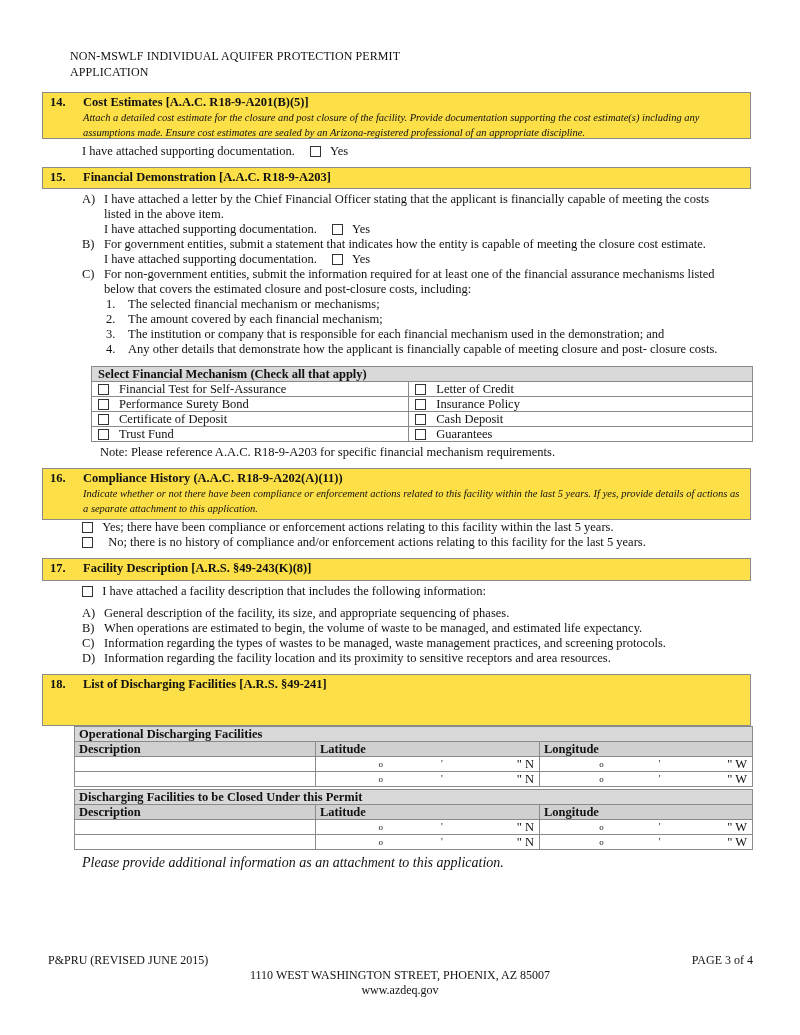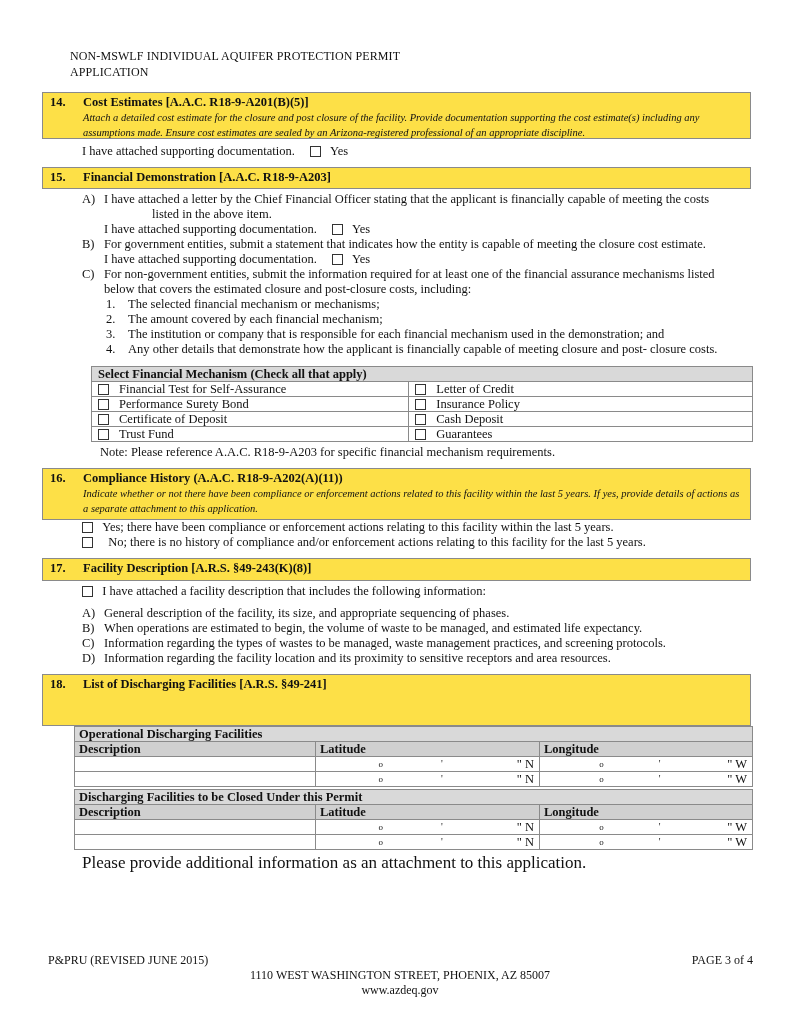--- a/index.html
+++ b/index.html
@@ -69,21 +69,21 @@
   <span class="cb" style="margin-left:12px;"></span>
   <span style="margin-left:6px;">Yes</span>
 </div>
 
 <div class="sec-box" style="top:167px;height:22px;">
   <span class="sec-num">15.</span>
   <span class="sec-title">Financial Demonstration [A.A.C. R18-9-A203]</span>
 </div>
 <div class="line" style="left:82px;top:192px;">A)</div>
 <div class="line" style="left:104px;top:192px;">I have attached a letter by the Chief Financial Officer stating that the applicant is financially capable of meeting the costs</div>
-<div class="line" style="left:104px;top:207px;margin-left:48px;">listed in the above item.</div>
+<div class="line" style="left:104px;top:207px;">listed in the above item.</div>
 <div class="line" style="left:104px;top:222px;">
   <span>I have attached supporting documentation.</span>
   <span class="cb" style="margin-left:12px;"></span>
   <span style="margin-left:6px;">Yes</span>
 </div>
 <div class="line" style="left:82px;top:237px;">B)</div>
 <div class="line" style="left:104px;top:237px;">For government entities, submit a statement that indicates how the entity is capable of meeting the closure cost estimate.</div>
 <div class="line" style="left:104px;top:252px;">
   <span>I have attached supporting documentation.</span>
   <span class="cb" style="margin-left:12px;"></span>
@@ -200,18 +200,18 @@
     <td class="val"><span class="deg">o</span><span class="min">'</span><span class="dir">" N</span>&nbsp;</td>
     <td class="val"><span class="deg">o</span><span class="min">'</span><span class="dir">" W</span>&nbsp;</td>
   </tr>
   <tr>
     <td></td>
     <td class="val"><span class="deg">o</span><span class="min">'</span><span class="dir">" N</span>&nbsp;</td>
     <td class="val"><span class="deg">o</span><span class="min">'</span><span class="dir">" W</span>&nbsp;</td>
   </tr>
 </tbody>
   </table>
-<div class="line" style="left:82px;top:855px;font-size:17px;">Please provide additional information as an attachment to this application.</div>
+<div class="line" style="left:82px;top:855px;font-style:italic;font-size:14px;">Please provide additional information as an attachment to this application.</div>
 
 <div class="abs footer-left">P&amp;PRU (REVISED JUNE 2015)</div>
 <div class="abs footer-right">PAGE 3 of 4</div>
 <div class="abs footer-addr">1110 WEST WASHINGTON STREET, PHOENIX, AZ 85007</div>
 <div class="abs footer-url">www.azdeq.gov</div>
 
 </body></html>

